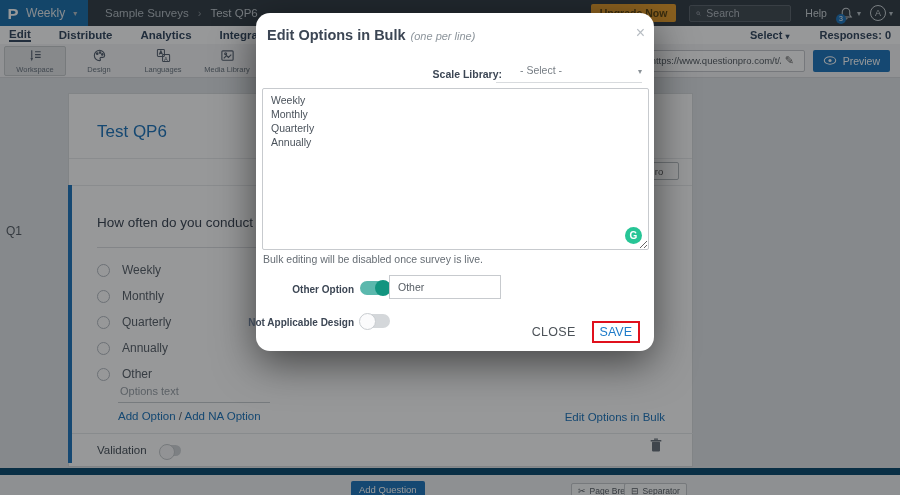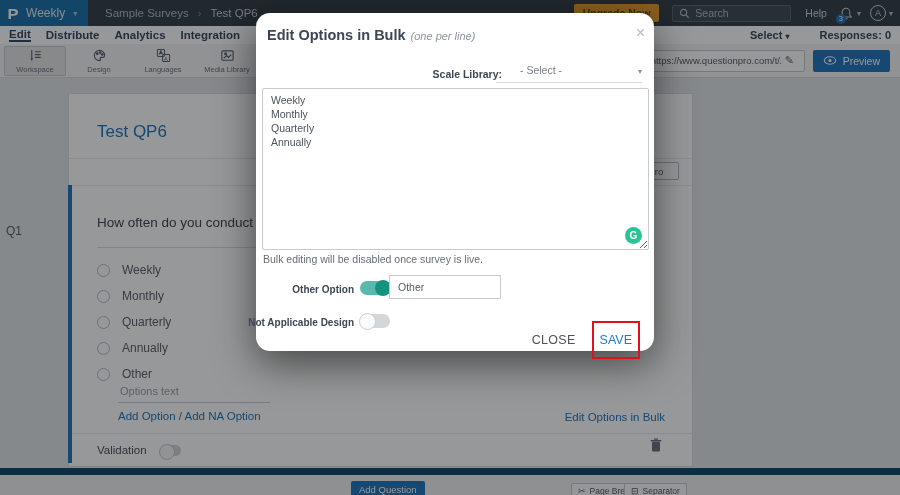--- a/index.html
+++ b/index.html
@@ -13,34 +13,34 @@
   .brand{height:26px;background:#1d71ad;display:flex;align-items:center;padding:0 9px 0 8px;gap:8px;min-width:88px;}
   .logo{color:#fff;font-weight:bold;font-size:15px;line-height:1;transform:scaleX(1.1);}
   .product{font-size:12px;color:#e3e9ed;}
   .caret{font-size:8px;color:#b7c0c7;}
   .breadcrumb{display:flex;align-items:center;gap:9px;margin-left:17px;font-size:11.5px;color:#b4bdc4;}
   .crumb-sep{color:#848d94;font-size:11px;}
   .crumb-current{color:#c6cdd3;}
   .upgrade{margin-left:auto;background:#e89f2e;color:#5e4712;font-size:10.5px;font-weight:bold;
     padding:3px 9px;border-radius:2px;border:none;cursor:pointer;}
   .search{display:flex;align-items:center;gap:5px;background:rgba(255,255,255,0.07);
-    border:1px solid #5d676e;border-radius:2px;height:17px;padding:0 6px;width:119px;margin-left:13px;}
+    border:1px solid #5d676e;border-radius:2px;height:17px;padding:0 6px;width:102px;margin-left:13px;}
   .search input{background:transparent;border:none;outline:none;color:#d5dade;font-size:10.5px;width:78px;}
   .search input::placeholder{color:#b3bbc1;}
   .help{font-size:10.5px;color:#cdd4d9;margin-left:14px;}
   .bellwrap{position:relative;margin-left:12px;display:flex;align-items:center;}
   .badge{position:absolute;bottom:-3px;left:-3px;background:#2076bc;color:#fff;font-size:7px;
     border-radius:50%;width:10px;height:10px;line-height:10px;text-align:center;}
   .avatar{width:16px;height:16px;border:1.2px solid #cdd4d9;border-radius:50%;font-size:9px;
     display:flex;align-items:center;justify-content:center;color:#cdd4d9;margin-left:9px;}
   .tb-caret{margin-left:4px;} .tb-caret2{margin-left:3px;margin-right:7px;}
 
   
   .tabbar{position:absolute;top:26px;left:0;width:900px;height:18px;background:#fff;
-    display:flex;align-items:center;padding:0 9px;gap:15px;font-size:11.5px;font-weight:bold;color:#34485f;z-index:1;}
+    display:flex;align-items:center;padding:0 9px;gap:28px;font-size:11.5px;font-weight:bold;color:#34485f;z-index:1;}
   .tab{cursor:pointer;}
   .tab.active{border-bottom:2px solid #34485f;padding-bottom:0px;}
   .tab-right{margin-left:auto;display:flex;align-items:center;gap:30px;font-size:11px;}
   .tools .caret{color:#34485f;}
 
   
   .toolbar{position:absolute;top:44px;left:0;width:900px;height:34px;background:#f4f5f6;
     border-bottom:1px solid #d7dadd;display:flex;align-items:center;padding:0 4px;gap:2px;z-index:1;}
   .tool-btn{width:62px;height:30px;display:flex;flex-direction:column;align-items:center;
     justify-content:center;gap:2px;color:#6b7580;font-size:7.5px;border:1px solid transparent;
@@ -119,21 +119,21 @@
   .toggle.on::after{content:"";position:absolute;right:-1px;top:-1px;width:16px;height:16px;border-radius:50%;background:#12947f;}
   .toggle.off{background:#d4d7da;}
   .toggle.off::after{content:"";position:absolute;left:-1px;top:-1px;width:15px;height:15px;border-radius:50%;
     background:#fbfbfc;border:1px solid #c8ccd0;}
   .tg-other{position:absolute;left:104px;top:268px;}
   .tg-na{position:absolute;left:104px;top:301px;}
   .m-other-input{position:absolute;left:133px;top:262px;width:112px;height:24px;border:1px solid #c7cace;
     font-size:10.5px;color:#555c63;padding:0 8px;outline:none;font-family:"Liberation Sans",sans-serif;}
   .m-footer{position:absolute;right:14px;top:308px;display:flex;align-items:center;gap:16px;}
   .m-close-btn{font-size:12.5px;color:#4c5258;letter-spacing:0.3px;cursor:pointer;background:none;border:none;}
-  .save-wrap{border:2px solid #e0101c;padding:10px 6px;display:flex;align-items:center;}
+  .save-wrap{border:2px solid #e0101c;padding:2px 6px;display:flex;align-items:center;}
   .m-save-btn{font-size:12.5px;color:#1e7bc9;cursor:pointer;background:none;border:none;}
 </style>
 </head>
 <body>
 
 <div class="screen">
 
   <div class="topbar">
     <div class="brand">
       <span class="logo">P</span>

